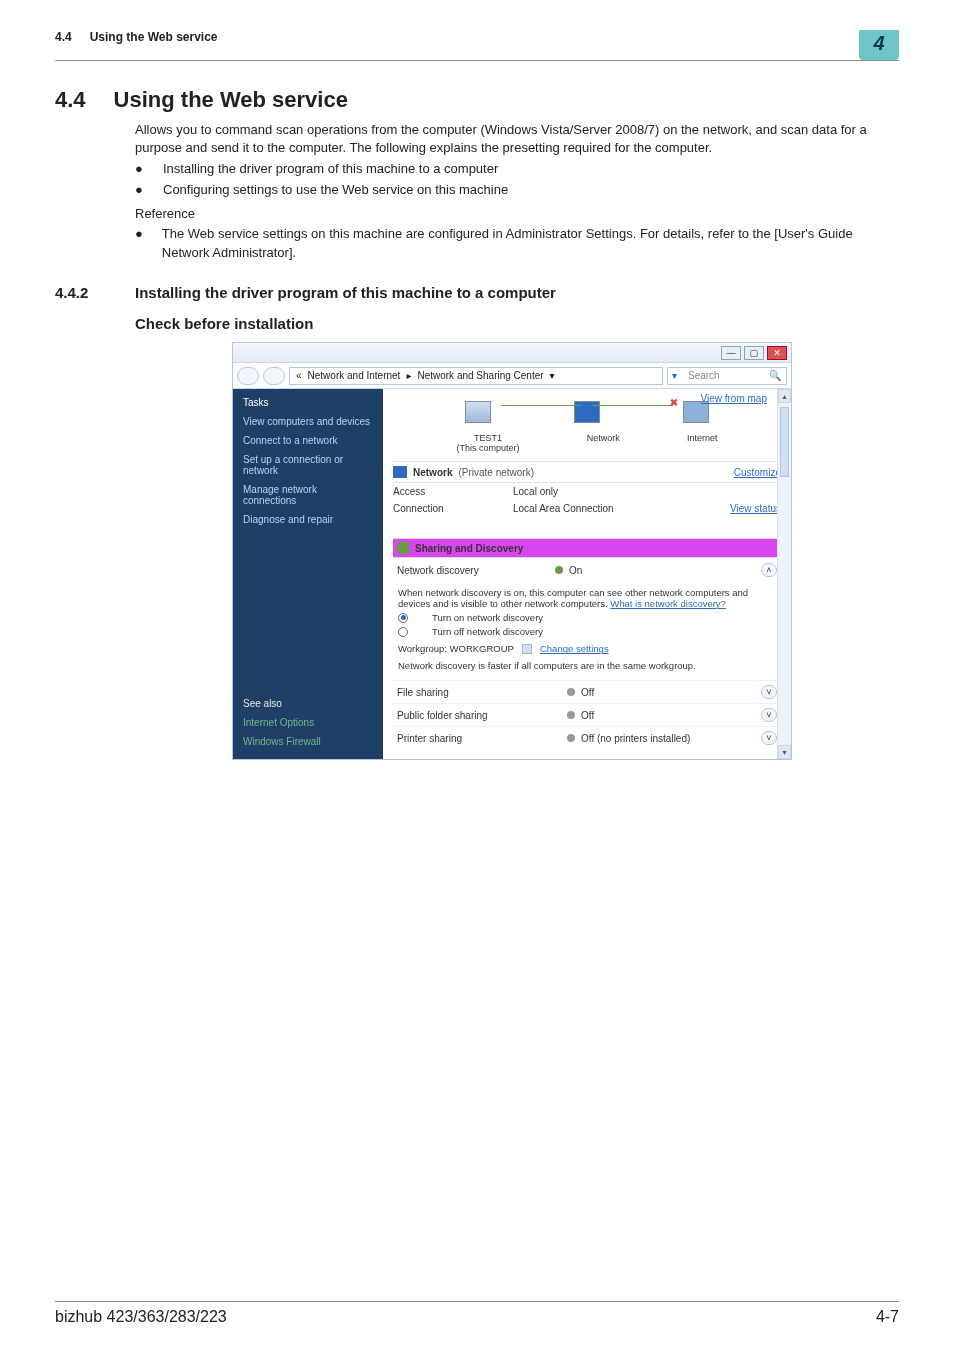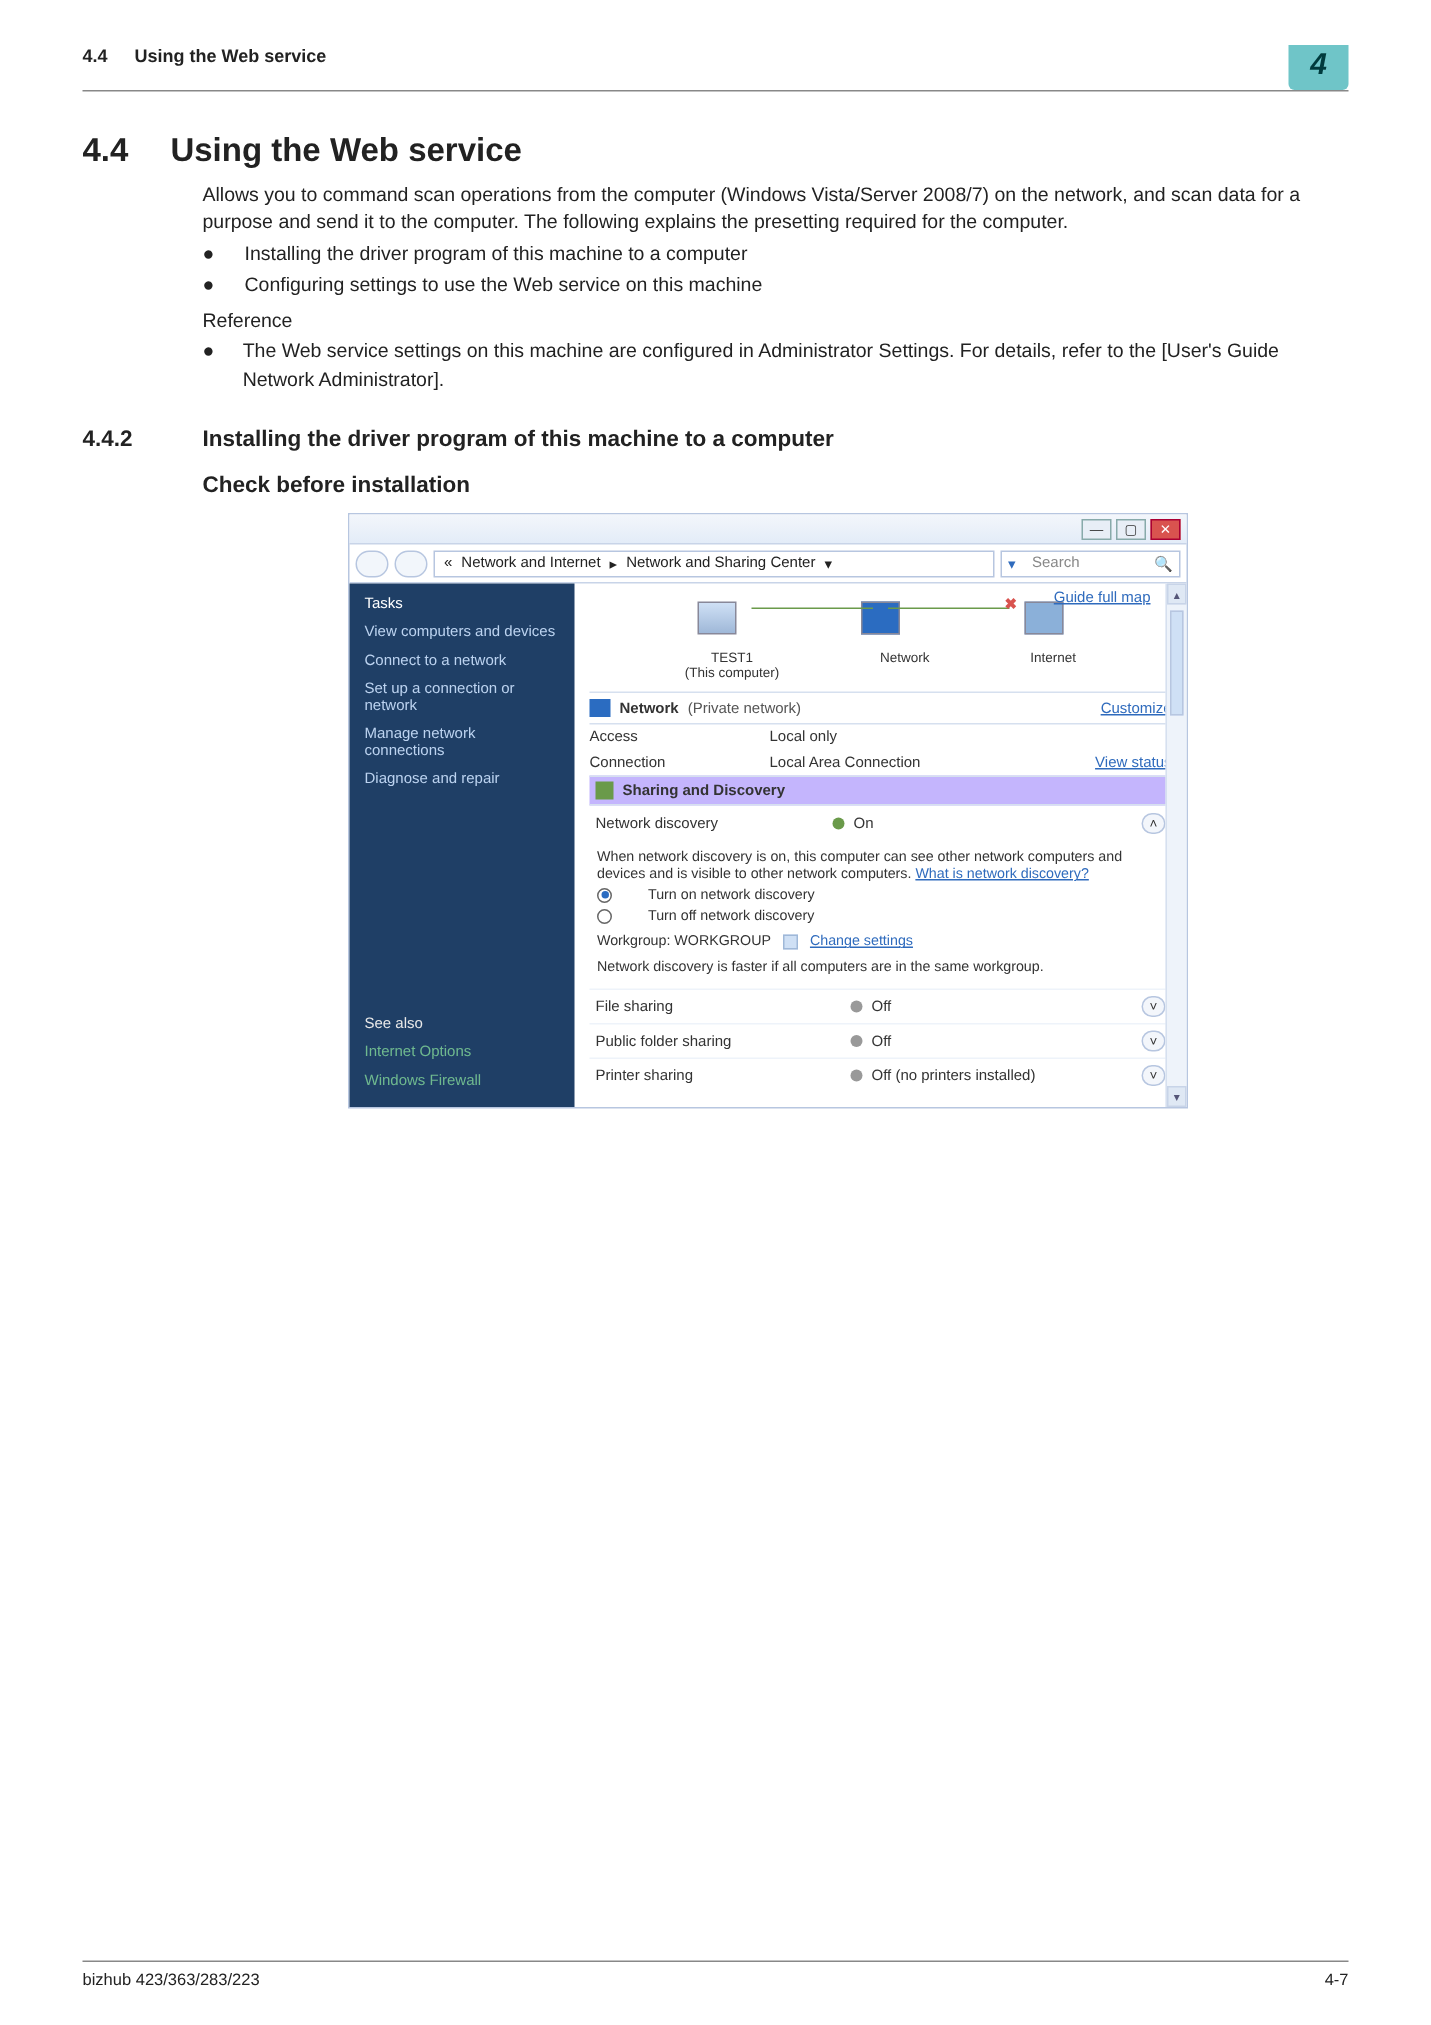--- a/index.html
+++ b/index.html
@@ -57,21 +57,21 @@
   .map-line .x { position:absolute; right:16%; top:-4px; color:#d9534f; font-weight:bold; }
   .group-head { display:flex; align-items:center; gap:6px; border-top:1px solid #d6e0ef; border-bottom:1px solid #d6e0ef; padding:4px 0; margin-top:4px;}
   .group-head .gi { width:14px; height:12px; background:#2b6cc1; }
   .group-head .gtitle { font-weight:bold; }
   .group-head .gsub { color:#555; }
   .group-head .gcust { margin-left:auto; color:#2f6bbd; }
   .kv { display:flex; padding:3px 0 3px 0; }
   .kv .k { width:120px; }
   .kv .v { flex:1; }
   .kv .r { color:#2f6bbd; }
-  .shar-head { display:flex; align-items:center; gap:6px; background:#c4b5fd; border-top:1px solid #d6e0ef; border-bottom:1px solid #d6e0ef; padding:3px 4px; margin-top:0;}
+  .shar-head { display:flex; align-items:center; gap:6px; background:#d946ef; border-top:1px solid #d6e0ef; border-bottom:1px solid #d6e0ef; padding:3px 4px; margin-top:21px;}
   .shar-head .gi { width:12px; height:12px; background:#6a9a4a; }
   .netdisc { display:flex; align-items:center; padding:5px 4px; }
   .netdisc .label { width:158px; }
   .led { width:8px; height:8px; border-radius:50%; display:inline-block; margin-right:6px; background:#6a9a4a; }
   .led.off { background:#999; }
   .caret { margin-left:auto; width:16px; height:14px; border:1px solid #b7c6e0; border-radius:7px; display:flex; align-items:center; justify-content:center; font-size:9px; background:#f3f6fb; }
   .disc-box { border:1px solid transparent; padding:4px 4px 8px; }
   .disc-box .explain { font-size:9.5px; }
   .disc-box .link { color:#2f6bbd; }
   .radio-row { display:flex; align-items:center; gap:24px; margin-top:3px; font-size:9.5px;}
@@ -83,21 +83,21 @@
   .wg-row { font-size:9.5px; margin-top:6px; display:flex; gap:8px; align-items:center;}
   .wg-row .link { color:#2f6bbd; }
   .note { font-size:9.5px; margin-top:6px; }
   .sh-row { display:flex; align-items:center; padding:4px 4px; border-top:1px solid #eef3fa; }
   .sh-row .label { width:170px; }
   .scroll { position:absolute; right:0; top:0; bottom:0; width:14px; background:#eef3fa; border-left:1px solid #d6e0ef;}
   .scroll .up,.scroll .dn{height:14px;background:#dfe8f4;border:1px solid #c8d4e8;display:flex;align-items:center;justify-content:center;font-size:8px;color:#557;}
   .scroll .tr{position:absolute;top:14px;bottom:14px;left:0;right:0;}
   .scroll .th{position:absolute;top:4px;left:2px;right:2px;height:70px;background:#cfe0f5;border:1px solid #b7c6e0;}
   .scroll .dn{position:absolute;bottom:0;left:0;right:0;}
-  .ftr { position:absolute; bottom:24px; left:55px; right:55px; border-top:1px solid #888; padding-top:6px; display:flex; font-size:11px;}
+  .ftr { position:absolute; bottom:24px; left:55px; right:55px; border-top:1px solid #888; padding-top:6px; display:flex; font-size:16px;}
   .ftr .r { margin-left:auto; }
 </style>
 </head>
 <body>
 
 <div class="page">
   <div class="hdr-row">
     <div class="hdr-left">
       <span>4.4</span>
       <span>Using the Web service</span>
@@ -172,21 +172,21 @@
           <a href="#">Connect to a network</a>
           <a href="#">Set up a connection or network</a>
           <a href="#">Manage network connections</a>
           <a href="#">Diagnose and repair</a>
           <div class="spacer"></div>
           <div class="also">See also</div>
           <a href="#" class="also-link">Internet Options</a>
           <a href="#" class="also-link">Windows Firewall</a>
         </div>
         <div class="ss-main">
-          <a href="#" class="fullmap">Guide full map</a>
+          <a href="#" class="fullmap">View from map</a>
           <div class="map-row">
             <div class="icon pc">
                 <div class="g"></div>
               </div>
             <div class="icon net">
                 <div class="g"></div>
               </div>
             <div class="icon int">
                 <div class="g"></div>
               </div>

